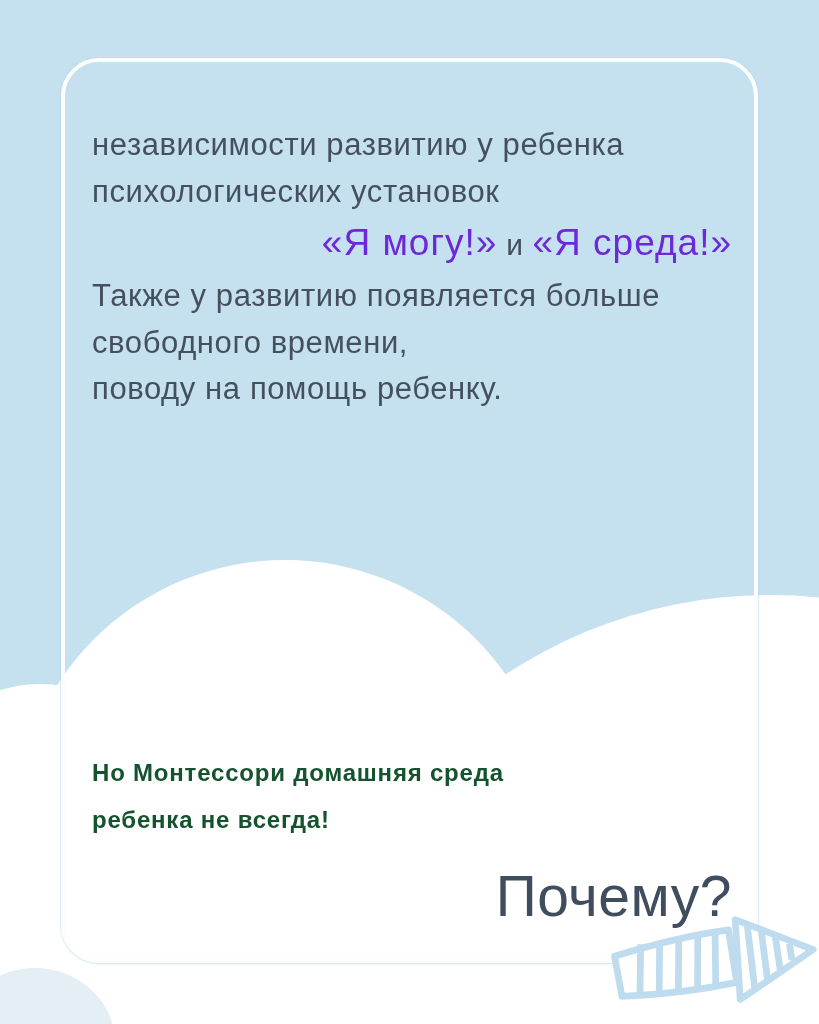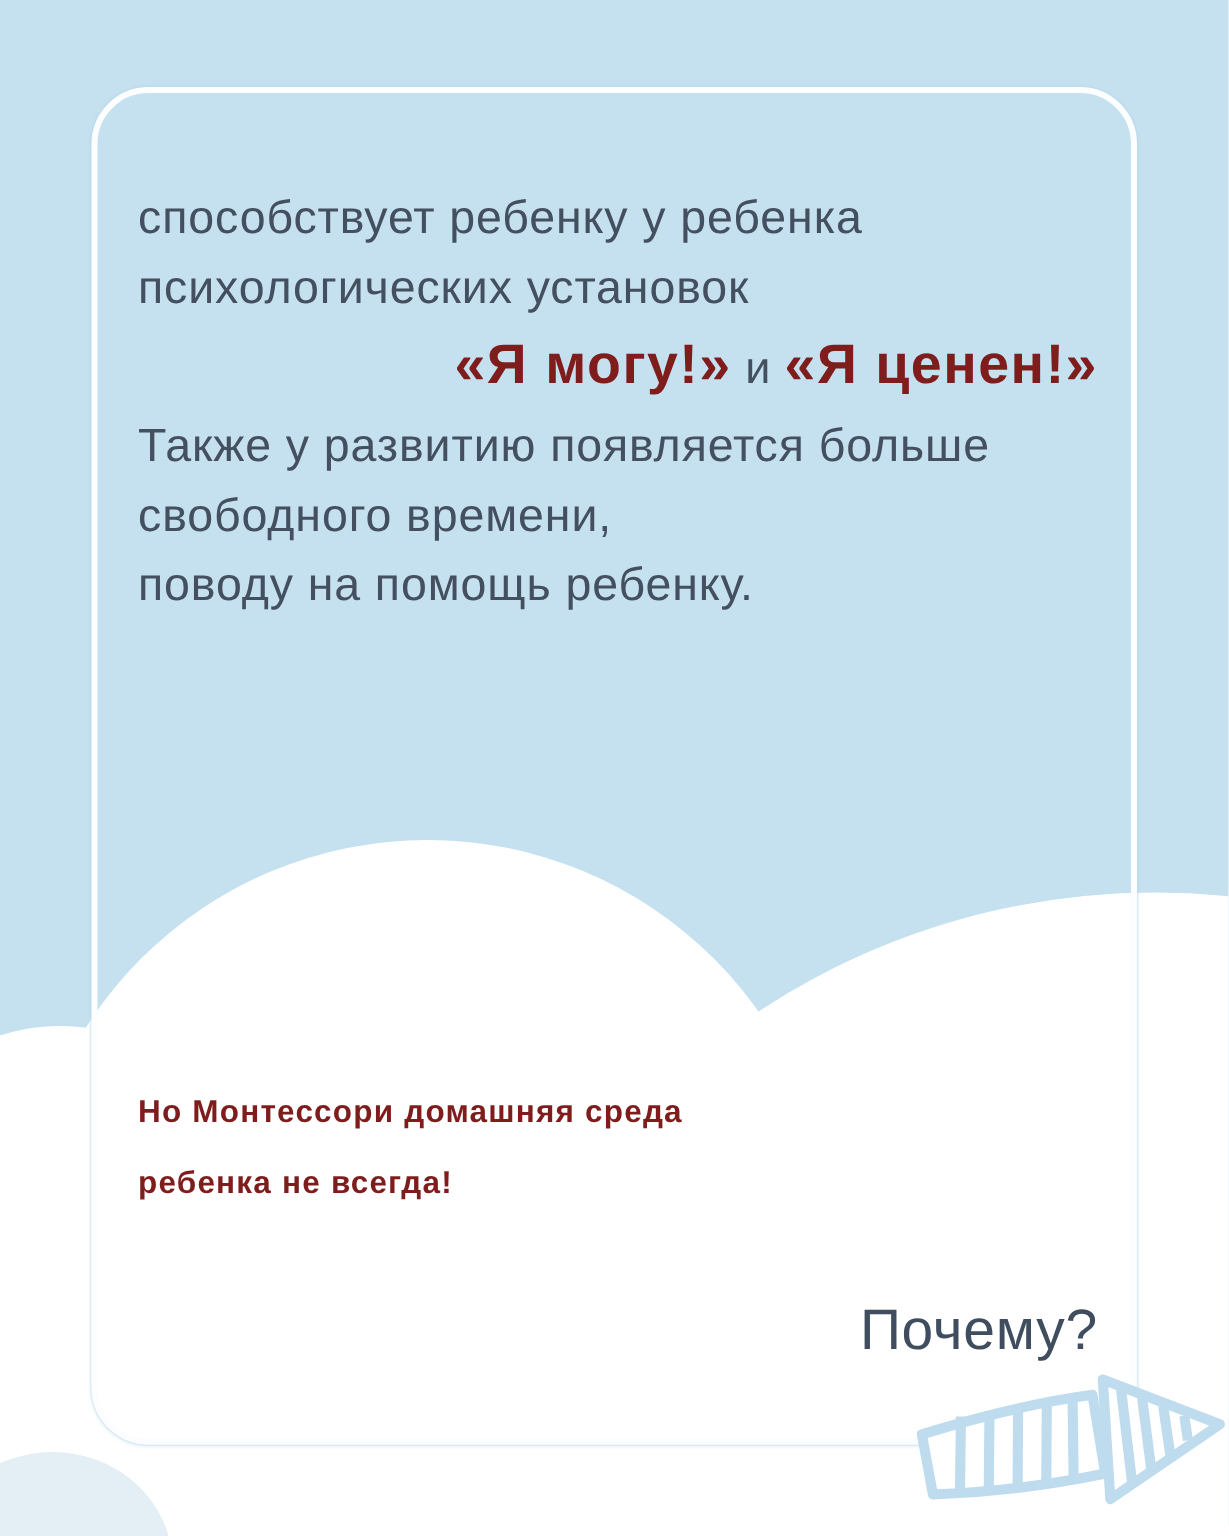--- a/index.html
+++ b/index.html
@@ -38,39 +38,39 @@
     color: #44505f;
     font-size: 31px; line-height: 46.5px; letter-spacing: 0.6px;
   }
   .content .line { white-space: nowrap; }
   .quote-line {
     text-align: right;
     line-height: 56px;
     white-space: nowrap;
   }
   .quote-part {
-    color: #7f1d1d;
+    color: #6d28d9;
     font-size: 37px;
-    font-weight: 700;
+    font-weight: 400;
     letter-spacing: 1px;
   }
   .quote-conj { color: #44505f; font-size: 30px; }
 
   .highlight-heading {
-    position: absolute; left: 92px; top: 718px; width: 620px;
-    color: #7f1d1d;
-    font-size: 21px; font-weight: 700;
+    position: absolute; left: 92px; top: 749px; width: 620px;
+    color: #14532d;
+    font-size: 24px; font-weight: 700;
     line-height: 47px; letter-spacing: 0.8px;
   }
   .highlight-heading .line { white-space: nowrap; }
 
   .question {
     position: absolute; right: 87px; top: 868px;
     color: #3f4d5e;
-    font-size: 38px; font-weight: 500;
+    font-size: 57px; font-weight: 500;
     letter-spacing: 0.5px;
     line-height: 1;
   }
 
   .arrow-wrap {
     position: absolute; left: 608px; top: 916px;
     width: 212px; height: 98px;
     transform: rotate(-5deg);
   }
   .arrow-wrap svg { display: block; width: 100%; height: 100%; }
@@ -86,23 +86,23 @@
 
 <div class="cloud cloud-large"></div>
 <div class="cloud cloud-right"></div>
 <div class="cloud cloud-small"></div>
 <div class="cloud cloud-base"></div>
 <div class="corner-cloud"></div>
 
 <div class="card-border"></div>
 
 <div class="content">
-  <div class="line">способствует ребенку у ребенка</div>
+  <div class="line">независимости развитию у ребенка</div>
   <div class="line">психологических установок</div>
-  <div class="quote-line"><span class="quote-part">«Я могу!»</span><span class="quote-conj"> </span><span class="quote-conj">и</span><span class="quote-conj"> </span><span class="quote-part">«Я ценен!»</span></div>
+  <div class="quote-line"><span class="quote-part">«Я могу!»</span><span class="quote-conj"> </span><span class="quote-conj">и</span><span class="quote-conj"> </span><span class="quote-part">«Я среда!»</span></div>
   <div class="line">Также у развитию появляется больше</div>
   <div class="line">свободного времени,</div>
   <div class="line">поводу на помощь ребенку.</div>
 </div>
 
 <div class="highlight-heading">
   <div class="line">Но Монтессори домашняя среда</div>
   <div class="line">ребенка не всегда!</div>
 </div>
 

